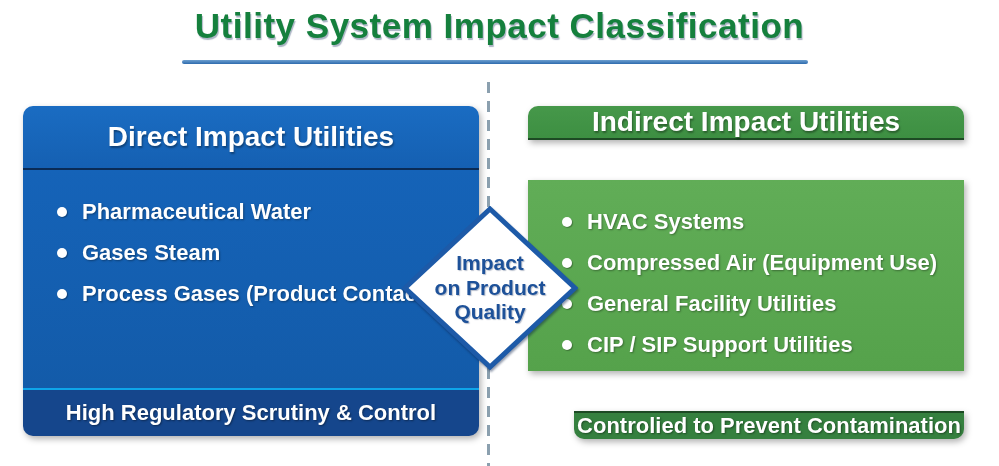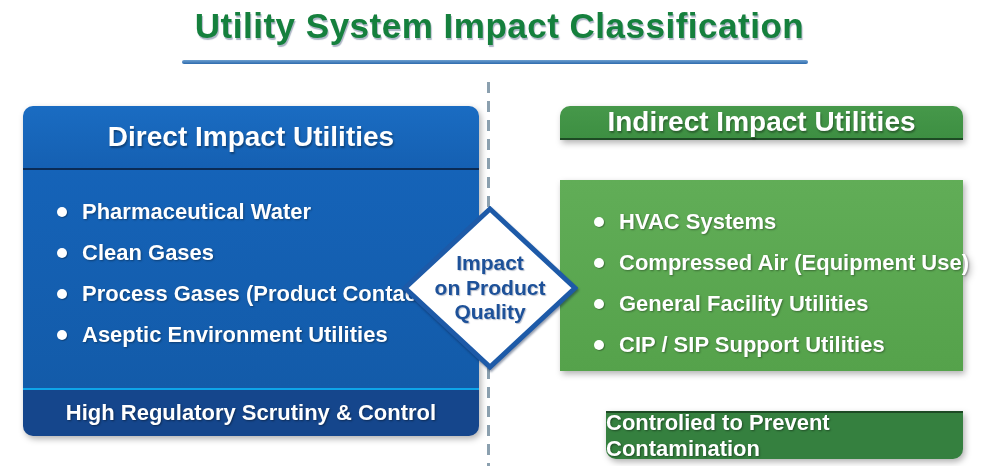--- a/index.html
+++ b/index.html
@@ -21,21 +21,21 @@
   .dash-seg{
     position:absolute;left:487px;width:3px;
     background:repeating-linear-gradient(to bottom,#8ba0af 0 11px,transparent 11px 19px);
   }
   .dash-top{top:82px;height:126px;}
   .dash-bottom{top:368px;height:98px;}
   
   .panel{position:absolute;top:106px;height:330px;display:flex;flex-direction:column;
          filter:drop-shadow(2px 3px 3px rgba(0,0,0,.30));}
   .panel-left{left:23px;width:456px;}
-  .panel-right{left:560px;width:403px;gap:40px;}
+  .panel-right{left:528px;width:436px;gap:40px;}
   .panel-header{
     height:62px;border-radius:10px 10px 0 0;display:flex;align-items:center;justify-content:center;
     font-size:28px;font-weight:700;color:#ffffff;
     text-shadow:1px 2px 2px rgba(0,0,0,.35);
   }
   .panel-body{flex:1;padding:21px 0 6px 34px;box-sizing:border-box;}
   .panel-footer{
     height:46px;border-radius:0 0 10px 10px;display:flex;align-items:center;justify-content:center;
     font-size:22px;font-weight:700;color:#ffffff;
     text-shadow:1px 1px 2px rgba(0,0,0,.4);
@@ -80,29 +80,25 @@
   <div class="panel panel-left blue">
     <div class="panel-header">Direct Impact Utilities</div>
     <div class="panel-body">
       <ul class="bullets">
         <li>
           <span class="dot"></span>
           <span>Pharmaceutical Water</span>
         </li>
         <li>
           <span class="dot"></span>
-          <span>Clean Gases</span>
+          <span>Gases Steam</span>
         </li>
         <li>
           <span class="dot"></span>
           <span>Process Gases (Product Contact)</span>
-        </li>
-        <li>
-          <span class="dot"></span>
-          <span>Aseptic Environment Utilities</span>
         </li>
       </ul>
     </div>
     <div class="panel-footer">High Regulatory Scrutiny &amp; Control</div>
   </div>
 
   <div class="panel panel-right green">
     <div class="panel-header">Indirect Impact Utilities</div>
     <div class="panel-body">
       <ul class="bullets">

